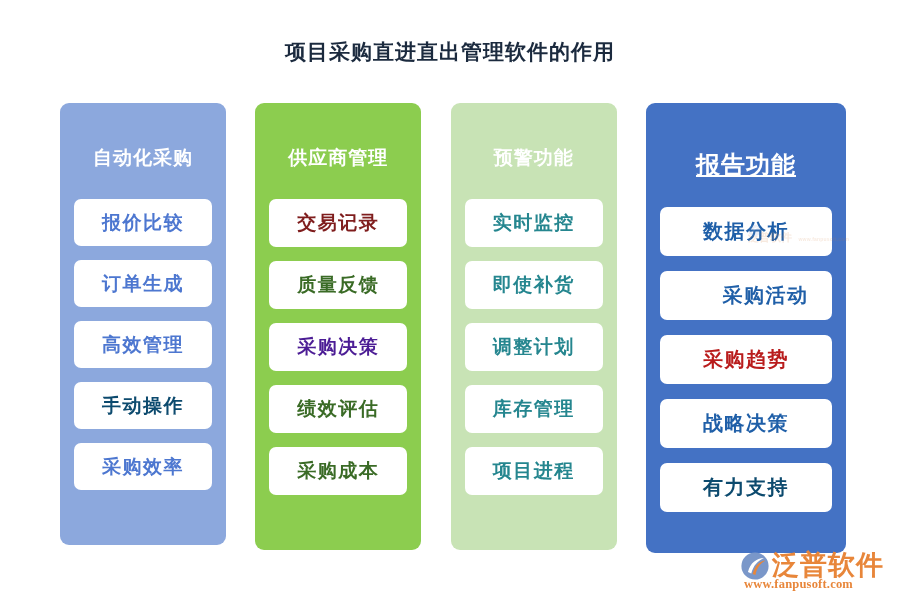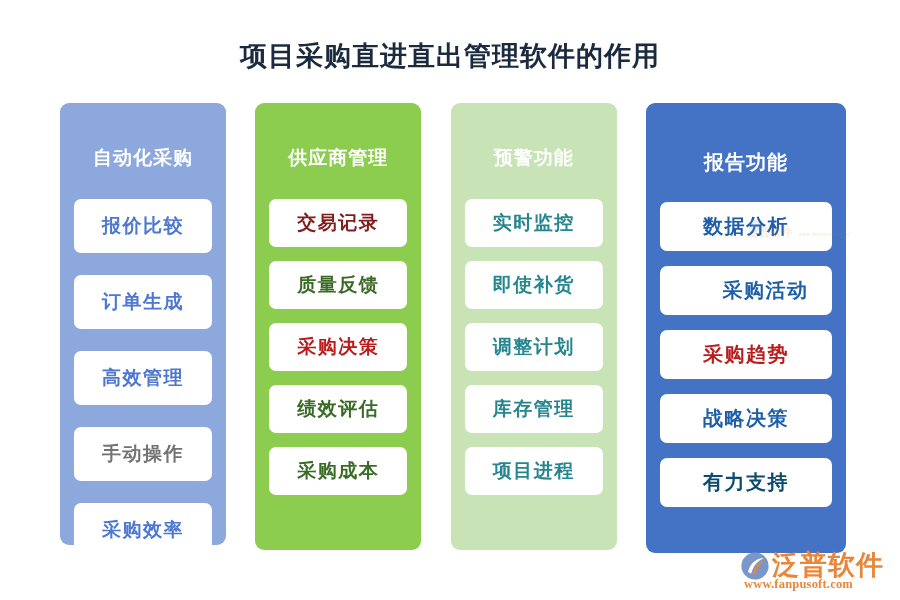--- a/index.html
+++ b/index.html
@@ -14,21 +14,21 @@
     width:900px; height:600px;
     background:#ffffff;
   }
 
   
   #page-title {
     position:absolute;
     left:0; top:38px;
     width:900px;
     text-align:center;
-    font-size:27px;
+    font-size:21px;
     font-weight:bold;
     letter-spacing:1px;
     color:#1b2a3e;
     font-family:"Liberation Serif", serif;
     white-space:nowrap;
   }
 
   
   #columns {
     position:absolute;
@@ -76,37 +76,37 @@
     font-family:"Liberation Serif", serif;
     display:flex;
     align-items:center;
     justify-content:center;
   }
 
   
   #col-0 { width:166px; height:442px; background:#8ca8dd; }
   #col-0 .col-header { margin-top:42px; }
   #col-0 .items { margin-top:28px; }
-  #col-0 .item { height:54px; margin-bottom:22px; color:#4d77d0; }
+  #col-0 .item { height:47px; margin-bottom:14px; color:#4d77d0; }
 
   
   #col-1 { width:166px; height:447px; background:#8ccd4f; }
   #col-1 .col-header { margin-top:42px; }
   #col-1 .items { margin-top:28px; }
   #col-1 .item { height:48px; margin-bottom:14px; color:#3a6b26; }
 
   
   #col-2 { width:166px; height:447px; background:#c8e3b5; }
   #col-2 .col-header { margin-top:42px; color:#ffffff; }
   #col-2 .items { margin-top:28px; }
   #col-2 .item { height:48px; margin-bottom:14px; color:#25868f; }
 
   
   #col-3 { width:200px; height:450px; background:#4472c4; }
-  #col-3 .col-header { margin-top:46px; font-size:20px; }
+  #col-3 .col-header { margin-top:46px; font-size:24px;text-decoration:underline; }
   #col-3 .items { margin-top:26px; }
   #col-3 .item { height:49px; margin-bottom:15px; color:#1f5fa8; font-size:20px; }
 
   
   .watermark-mini {
     position:absolute;
     right:10px; top:16px;
     width:74px; height:24px;
     opacity:0.16;
     pointer-events:none;
@@ -171,31 +171,31 @@
   <div id="page-title" style="color: rgb(27, 42, 62);">项目采购直进直出管理软件的作用</div>
 
   <div id="columns">
 
     <div class="column" id="col-0" style="background: rgb(140, 168, 221);">
       <div class="col-header">自动化采购</div>
       <div class="items">
         <div class="item" style="color: rgb(77, 119, 208);">报价比较</div>
         <div class="item" style="color: rgb(77, 119, 208);">订单生成</div>
         <div class="item" style="color: rgb(77, 119, 208);">高效管理</div>
-        <div class="item" style="color: #737373;">手动操作</div>
+        <div class="item" style="color: #0c4a6e;">手动操作</div>
         <div class="item" style="color: rgb(77, 119, 208);">采购效率</div>
       </div>
     </div>
 
     <div class="column" id="col-1" style="background: rgb(140, 205, 79);">
       <div class="col-header">供应商管理</div>
       <div class="items">
         <div class="item" style="color: #7f1d1d;">交易记录</div>
         <div class="item" style="color: rgb(58, 107, 38);">质量反馈</div>
-        <div class="item" style="color: #b91c1c;">采购决策</div>
+        <div class="item" style="color: #4c1d95;">采购决策</div>
         <div class="item" style="color: rgb(58, 107, 38);">绩效评估</div>
         <div class="item" style="color: rgb(58, 107, 38);">采购成本</div>
       </div>
     </div>
 
     <div class="column" id="col-2" style="background: rgb(200, 227, 181);">
       <div class="col-header">预警功能</div>
       <div class="items">
         <div class="item" style="color: rgb(37, 134, 143);">实时监控</div>
         <div class="item" style="color: rgb(37, 134, 143);">即使补货</div>

